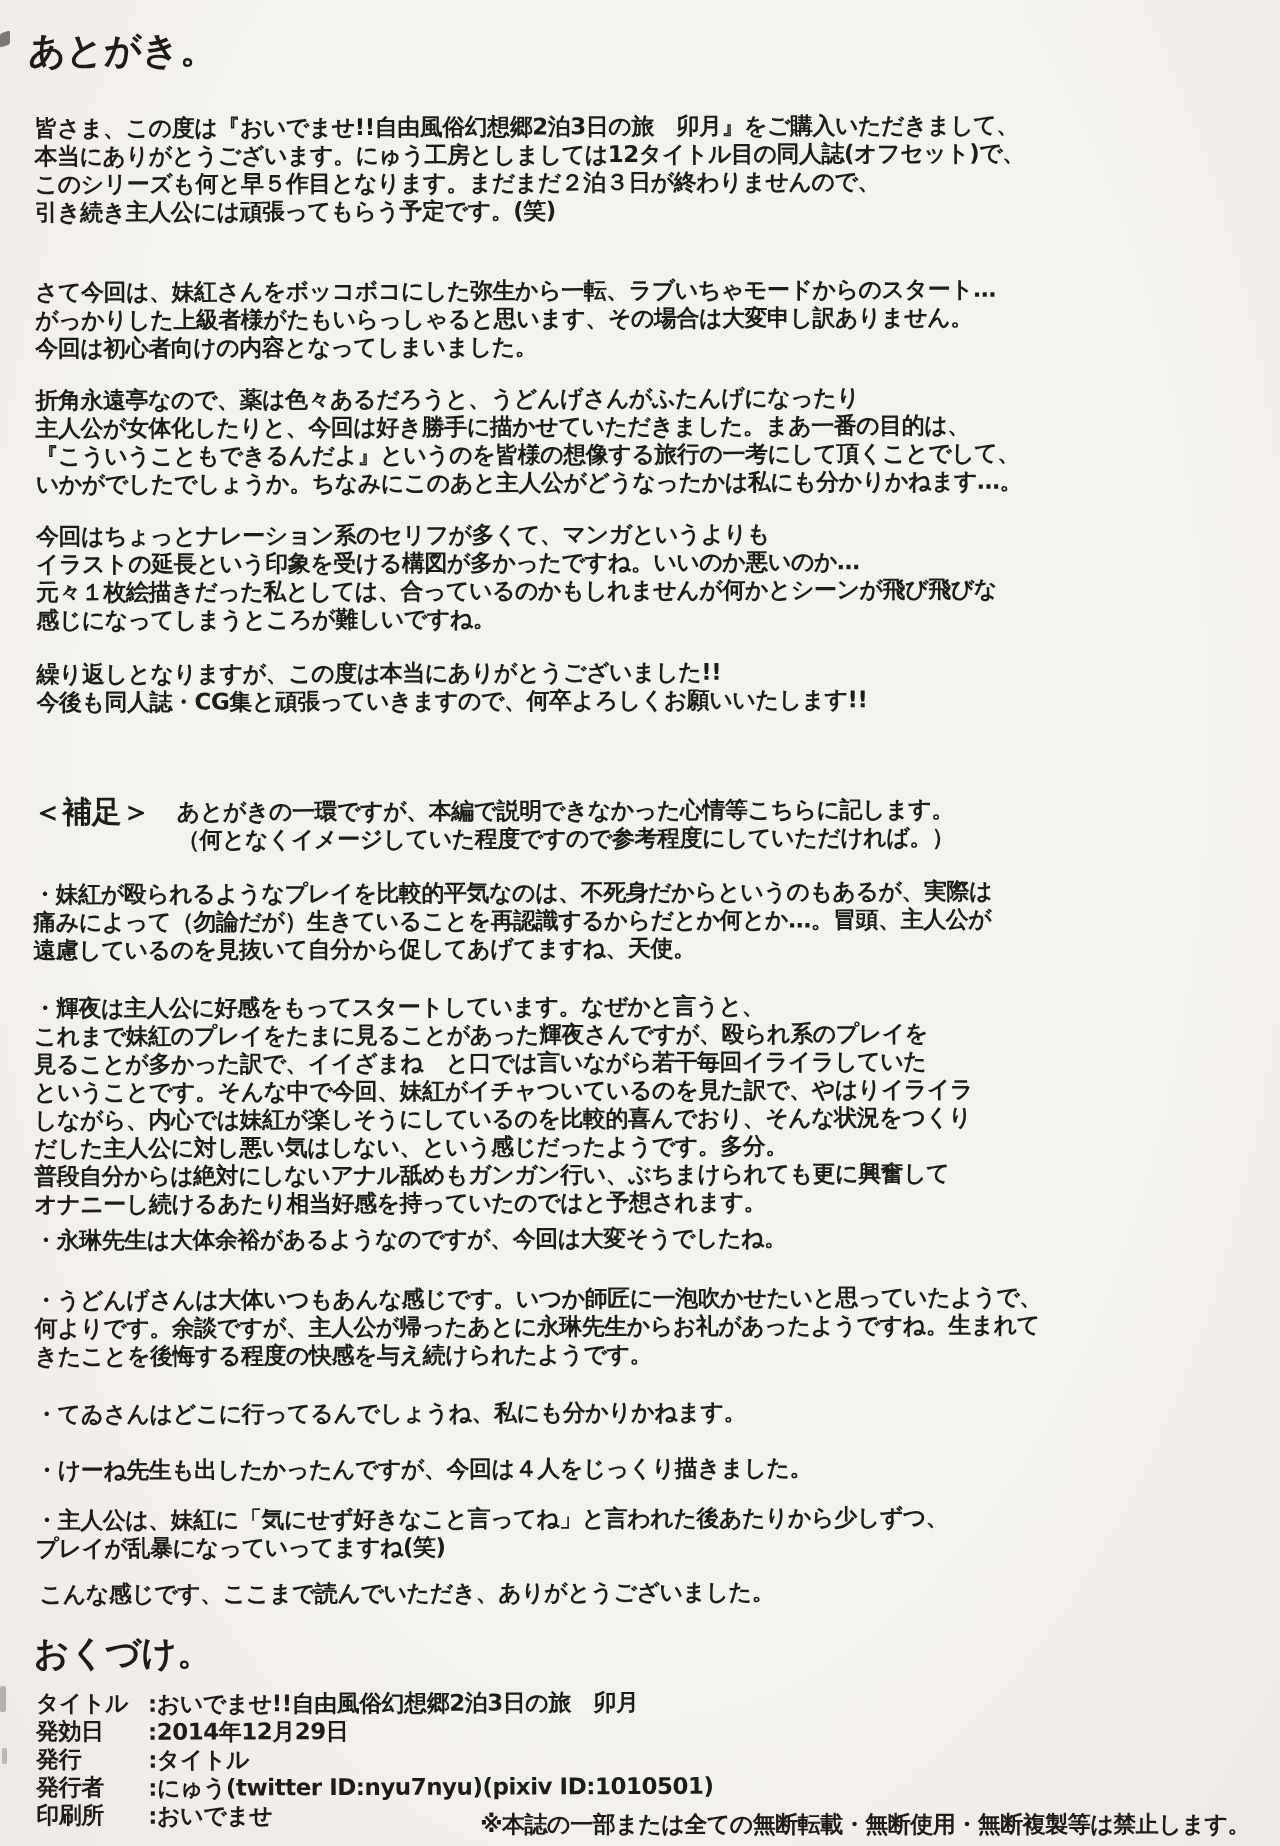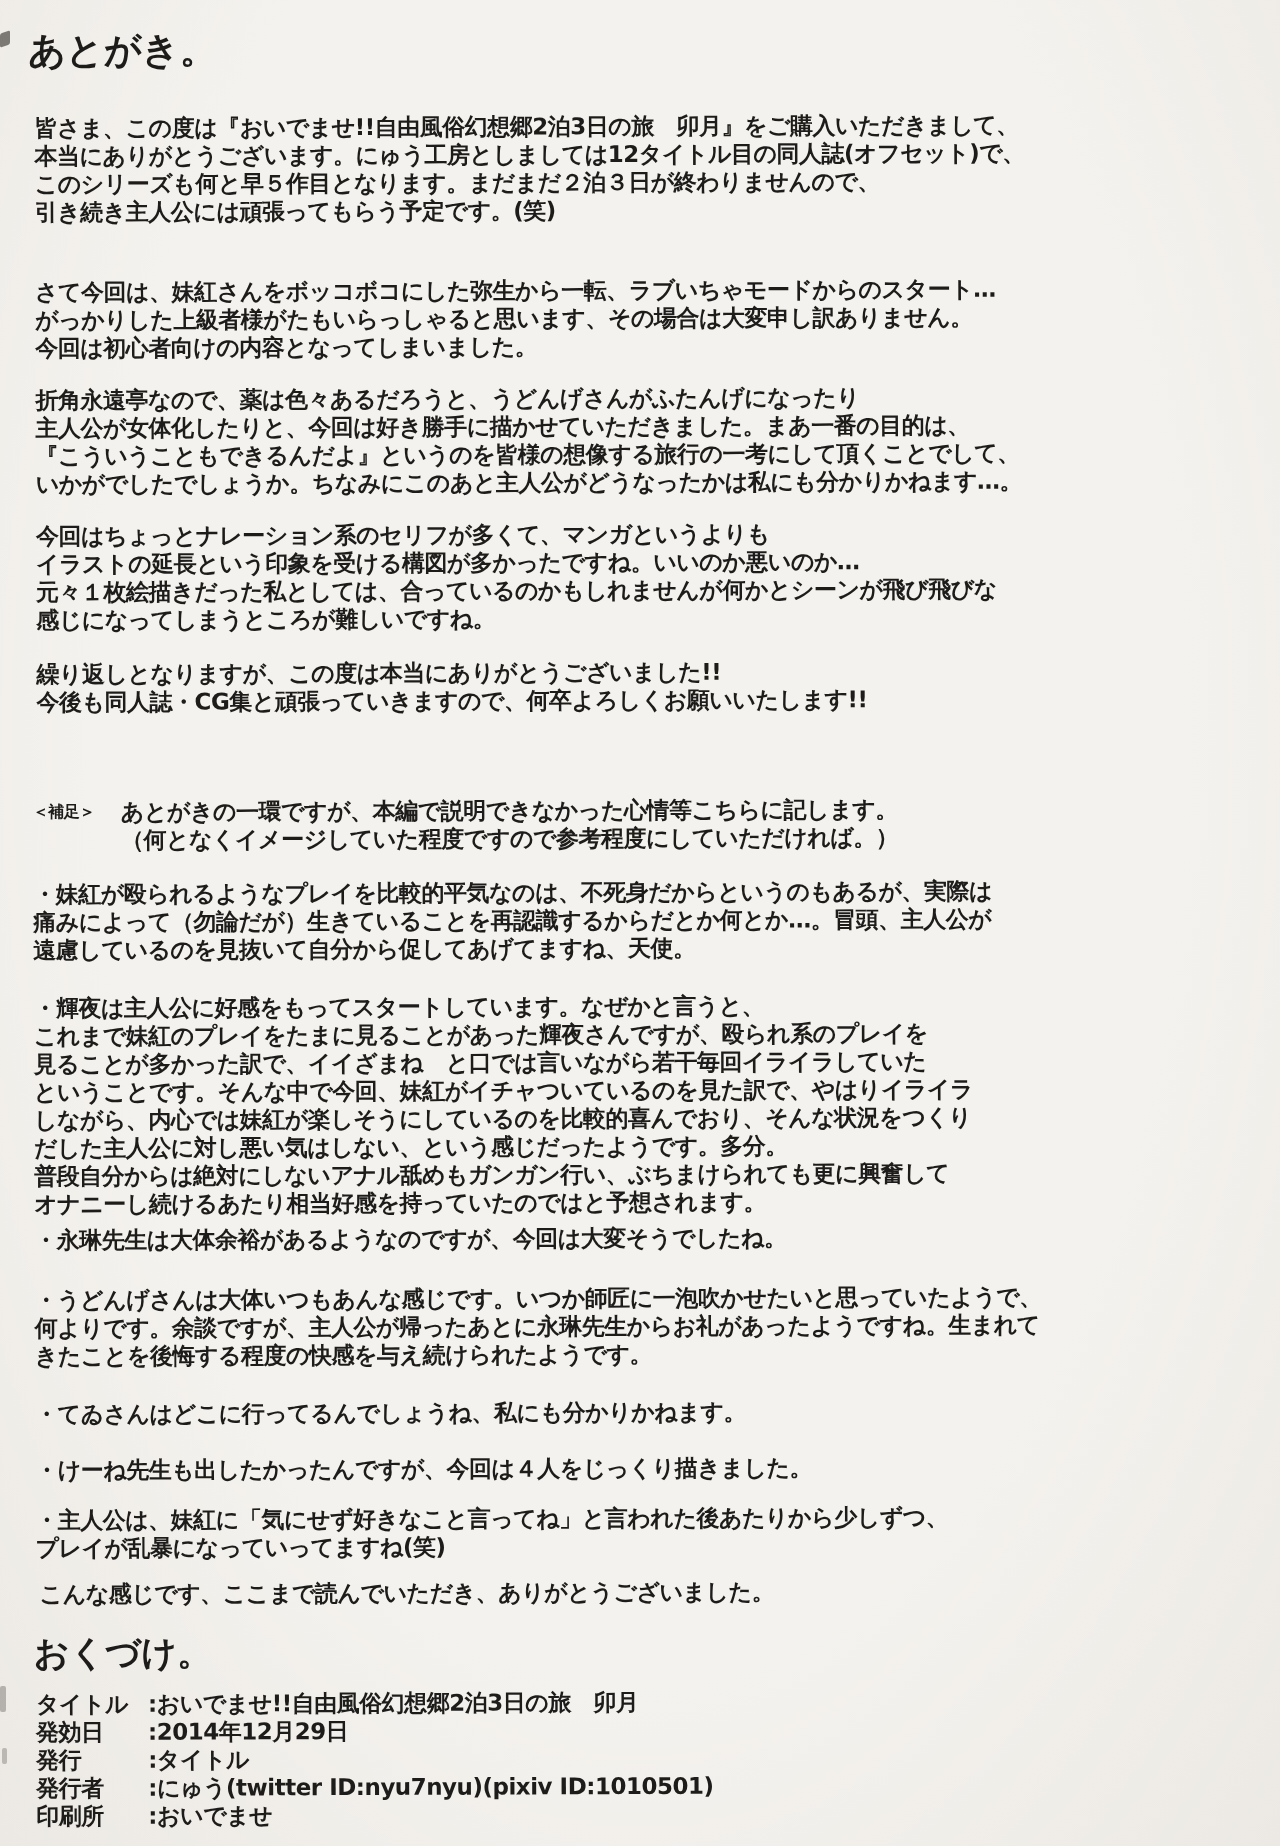--- a/index.html
+++ b/index.html
@@ -44,21 +44,21 @@
   #afterword-paragraphs .para:nth-child(4) { margin-bottom: 26px; }
   #afterword-paragraphs .para:nth-child(5) { margin-bottom: 82px; }
   
   .hosoku {
     display: flex;
     align-items: flex-start;
     margin-bottom: 26px;
     margin-left: -4px;
   }
   .hosoku-label {
-    font-size: 16px;
+    font-size: 30px;
     line-height: 28px;
     margin-right: 26px;
     white-space: nowrap;
   }
   
   #notes-list .note:nth-child(1) { margin-bottom: 30px; }
   #notes-list .note:nth-child(2) { margin-bottom: 8px;  }
   #notes-list .note:nth-child(3) { margin-bottom: 32px; }
   #notes-list .note:nth-child(4) { margin-bottom: 30px; }
   #notes-list .note:nth-child(5) { margin-bottom: 28px; }
@@ -72,21 +72,21 @@
     margin: 0 0 14px -6px;
     letter-spacing: 0px;
   }
   .colophon-row {
     display: flex;
     font-size: 23px;
     line-height: 28px;
     white-space: nowrap;
     margin-left: -4px;
   }
-  .colophon-label { display: inline-block; width: 112px; }
+  .colophon-label { display: inline-block; width: 112px; font-family: Liberation Serif, serif; }
   .disclaimer {
     position: absolute;
     right: 30px;
     bottom: 8px;
     font-size: 23px;
     line-height: 28px;
     white-space: nowrap;
     font-weight: 700;
     letter-spacing: -0.5px;
   }
@@ -206,13 +206,14 @@
           <span>:にゅう(twitter ID:nyu7nyu)(pixiv ID:1010501)</span>
         </div>
         <div class="colophon-row">
           <span class="colophon-label">印刷所</span>
           <span>:おいでませ</span>
         </div>
       </div>
 
   </div>
 
+  <div class="disclaimer">※本誌の一部または全ての無断転載・無断使用・無断複製等は禁止します。</div>
 </div>
 
 </body></html>

